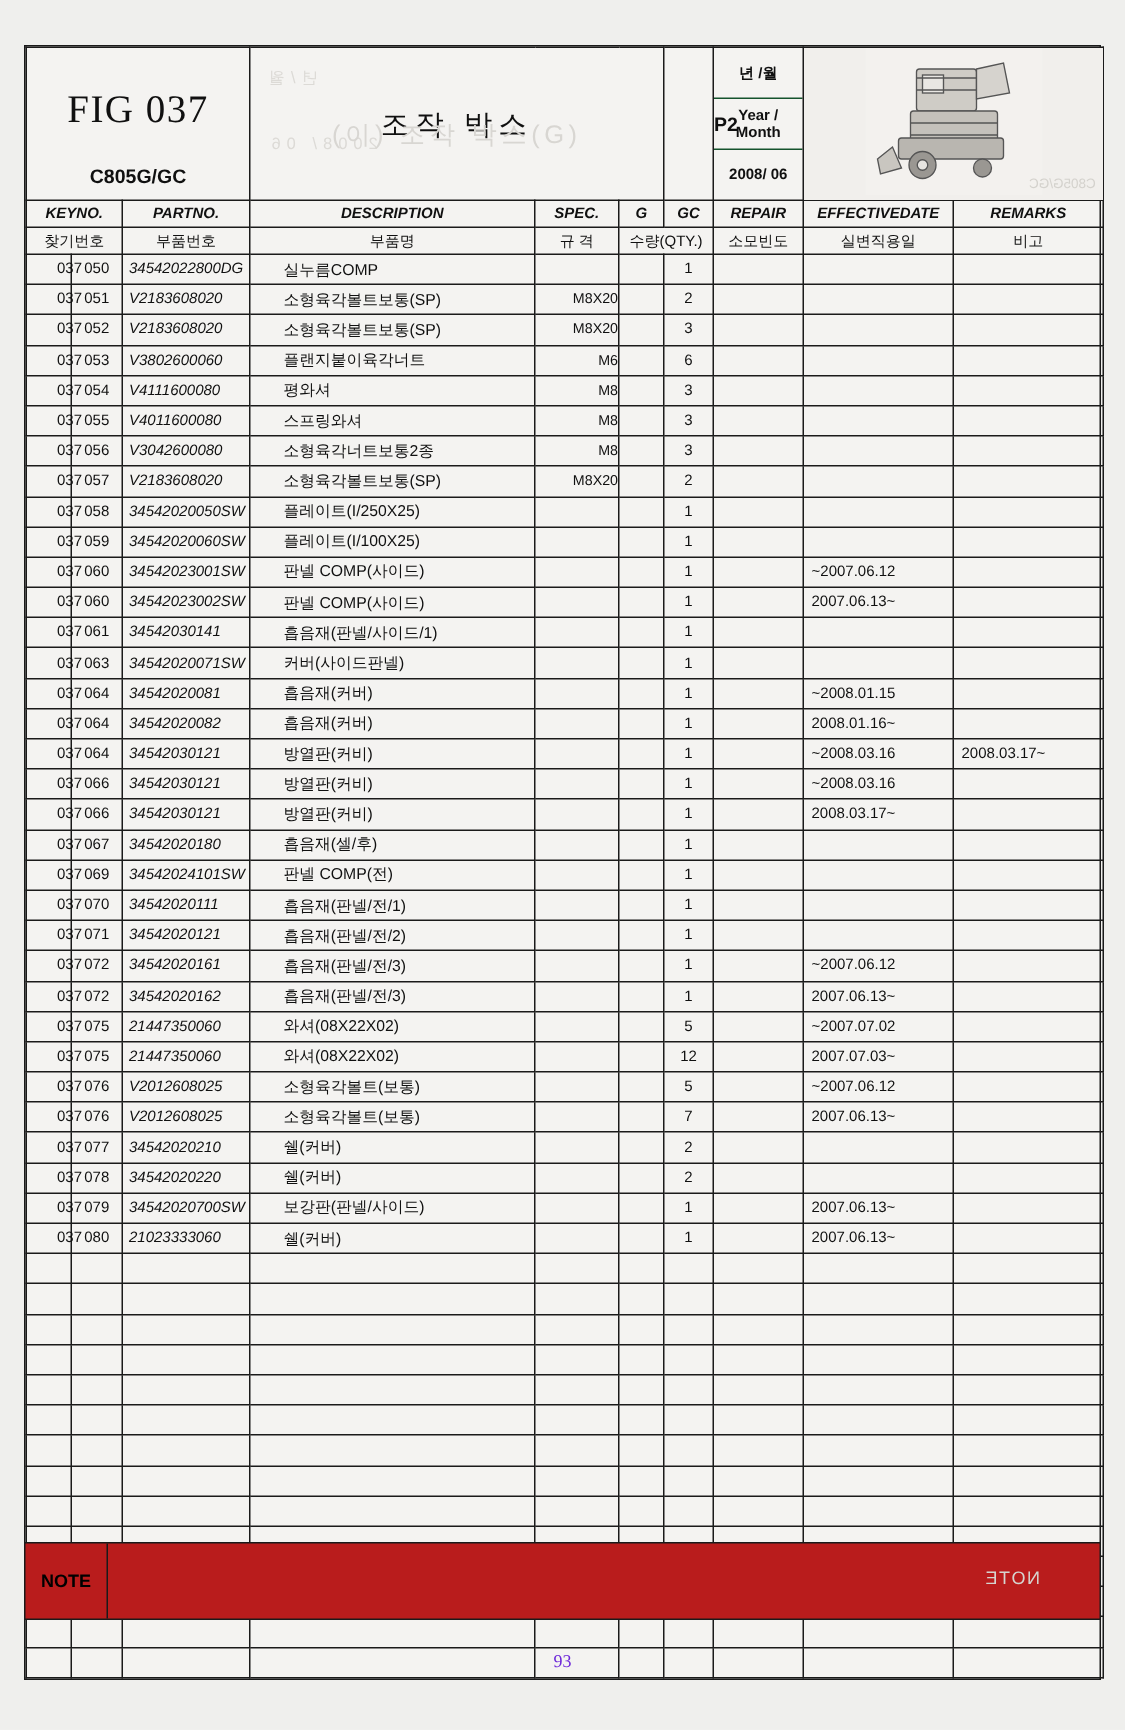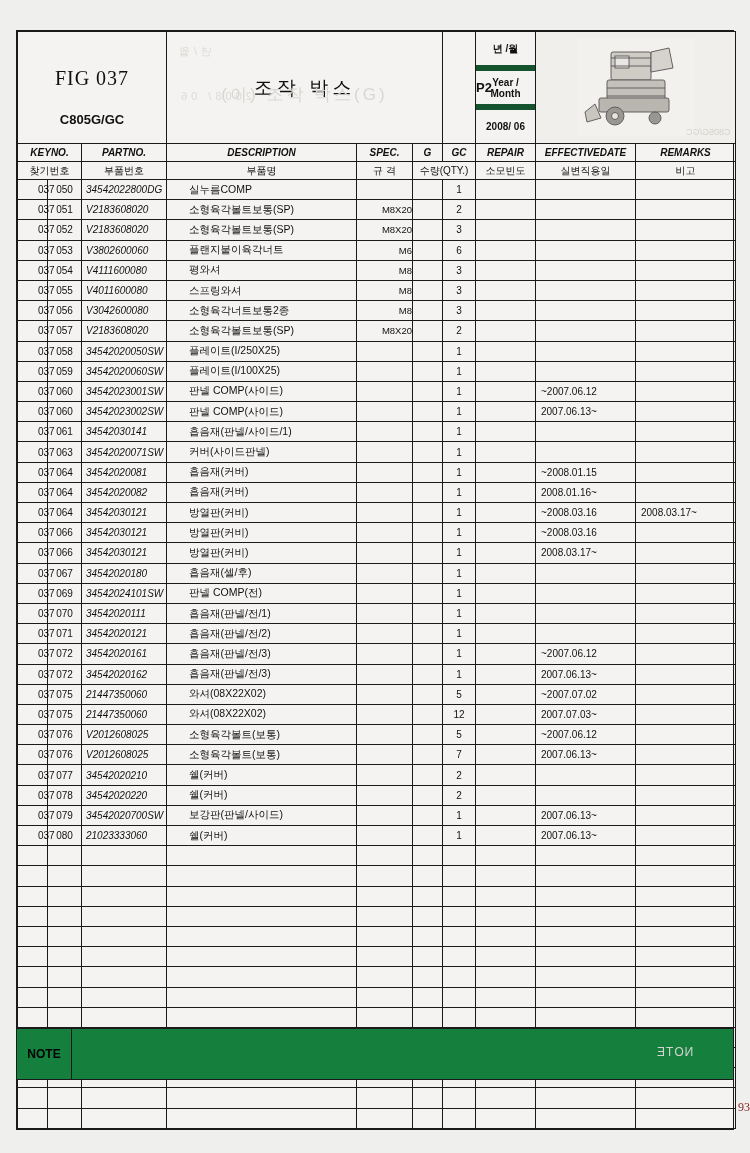--- a/index.html
+++ b/index.html
@@ -39,21 +39,21 @@
     vertical-align: middle;
   }
 
   
   .hdr-fig {
     height: 100px;
     text-align: center;
     position: relative;
   }
   .fig-title {
-    font-size: 20px;
+    font-size: 26px;
     letter-spacing: 1px;
     margin-top: 18px;
     font-family: "Liberation Serif", serif;
   }
   .model {
     font-size: 13px;
     font-weight: bold;
     margin-top: 22px;
   }
   .hdr-mid {
@@ -94,21 +94,21 @@
   .hdr-p2 {
     text-align: center;
     font-size: 13px;
     font-weight: bold;
     padding-left: 33px;
   }
   .ym-box {
     width: 88px;
   }
   .ym-tbl { border-collapse: collapse; width: 100%; height: 100%; }
-  .ym-tbl td { border: none; border-bottom: 6px solid #14532d; height: 33px; text-align:center; font-weight:bold; }
+  .ym-tbl td { border: none; border-bottom: 1px solid #14532d; height: 33px; text-align:center; font-weight:bold; }
   .ym-tbl tr:last-child td { border-bottom: none; }
   .photo-cell {
     width: 120px;
     text-align: center;
     position: relative;
     background: #f1efec;
     overflow: hidden;
   }
   .photo-ghost {
     position: absolute;
@@ -142,21 +142,21 @@
   .c-rem  { padding-left: 5px; font-size: 10px; }
 
   .note-box {
     position: absolute;
     left: 16px;
     top: 1028px;
     width: 718px;
     height: 52px;
     border: 1.5px solid #1a1a1a;
     box-sizing: border-box;
-    background: #15803d;
+    background: #b91c1c;
   }
   .note-label {
     position: absolute;
     left: 0; top: 0;
     width: 54px; height: 100%;
     border-right: 1.5px solid #1a1a1a;
     display: flex; align-items: center; justify-content: center;
     font-size: 12px; font-weight: bold;
   }
   .note-ghost {
@@ -164,23 +164,23 @@
     right: 40px; top: 16px;
     font-size: 12px;
     color: #d6d4cf;
     transform: scaleX(-1);
     letter-spacing: 1px;
   }
   .pagenum {
     position: absolute;
     left: 0; right: 0;
     top: 1100px;
-    text-align: right;
+    text-align: center;
     font-size: 12px;
-    color: #7f1d1d;
+    color: #6d28d9;
     font-family: "Liberation Serif", serif;
   }
 </style>
 </head>
 <body>
 
 <div class="page">
 
   <div class="sheet">
     <table>

